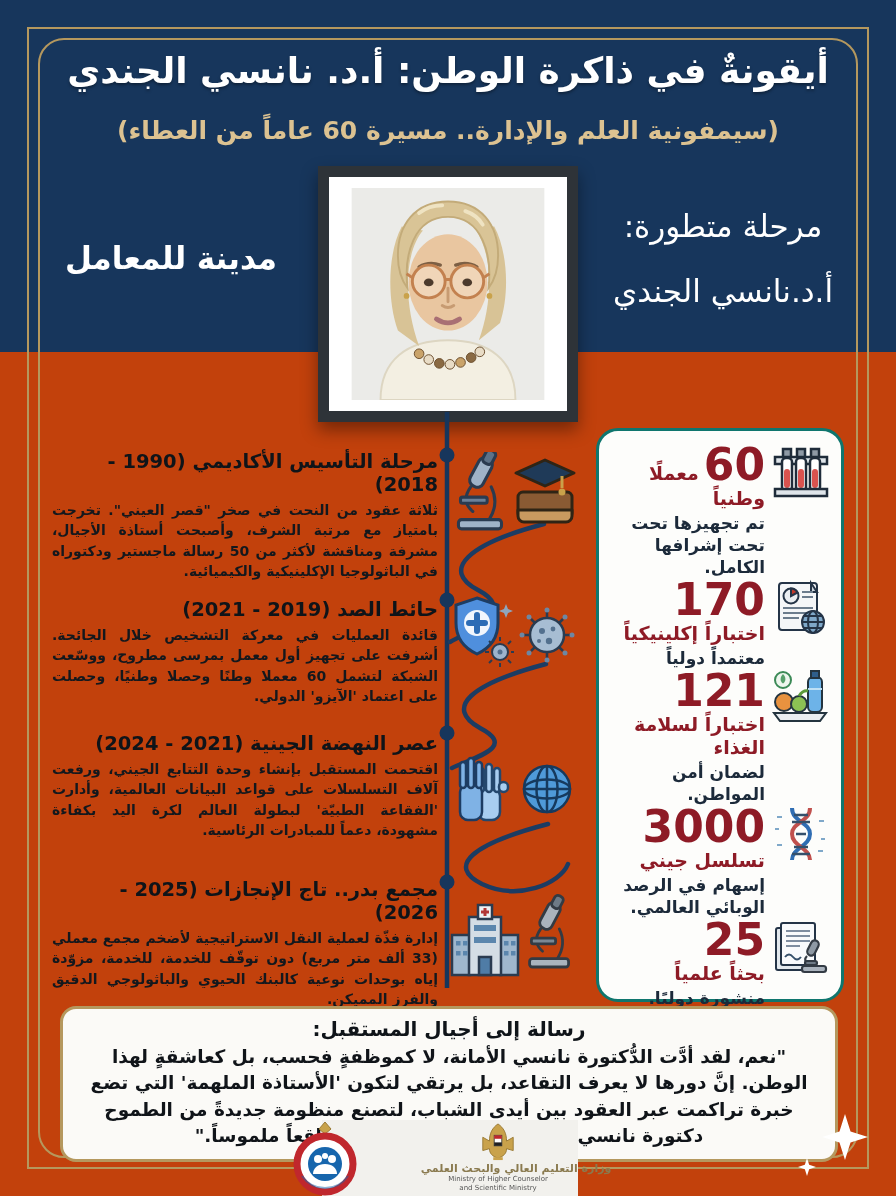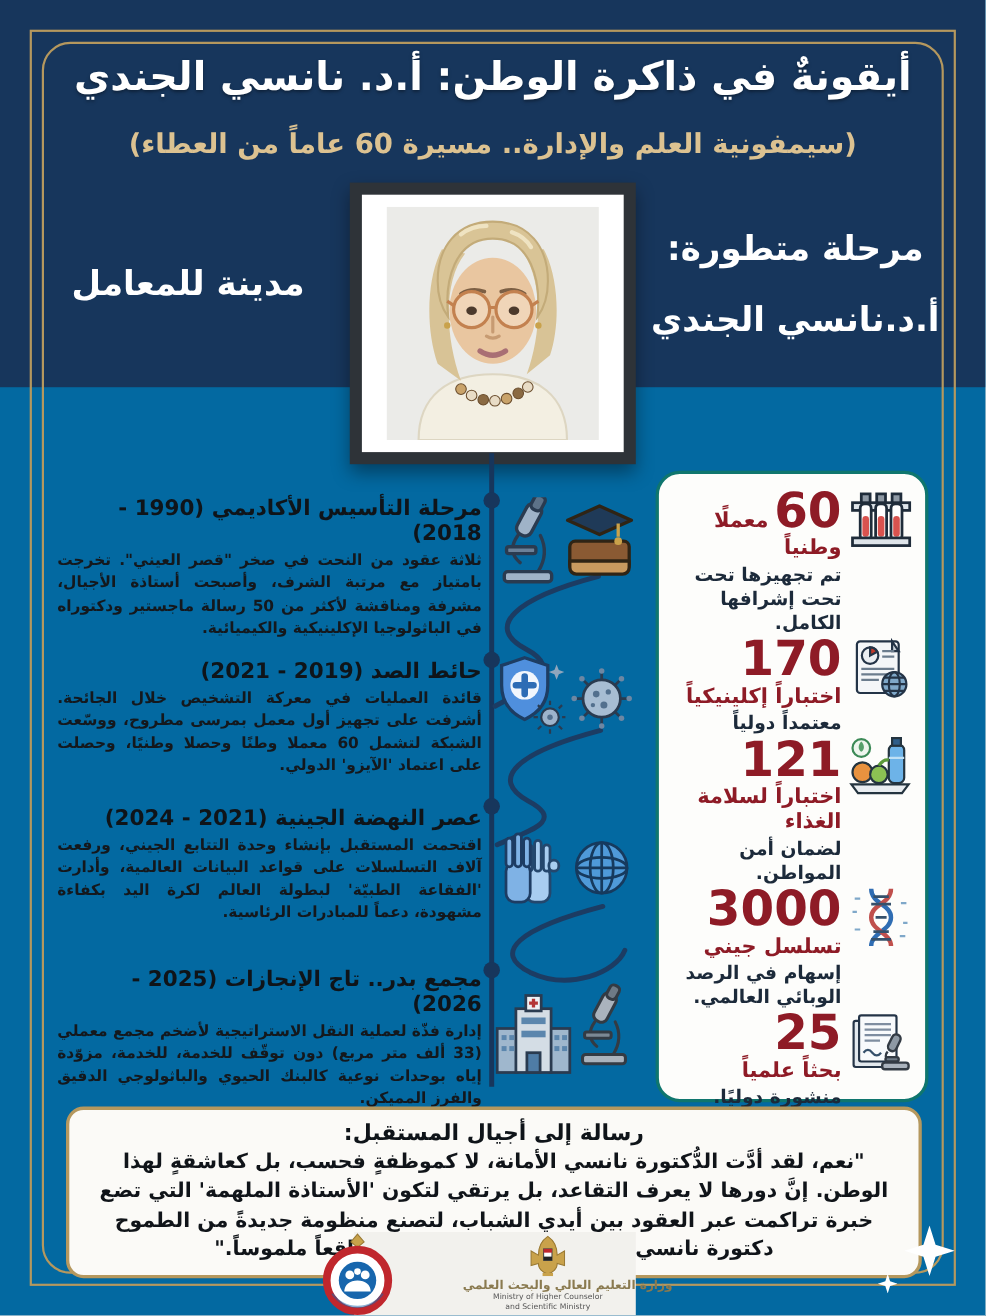--- a/index.html
+++ b/index.html
@@ -1,30 +1,30 @@
 <!DOCTYPE html>
 <html lang="ar"><head>
 <meta charset="utf-8">
 <style>
   html,body{margin:0;padding:0;background:#e9e8e4;font-family:"DejaVu Sans",sans-serif;}
-  .poster{position:relative;width:896px;height:1196px;background:#0369a1;overflow:hidden;margin:0 auto;}
+  .poster{position:relative;width:896px;height:1196px;background:#c2410c;overflow:hidden;margin:0 auto;}
   .navy-band{position:absolute;top:0;left:0;width:896px;height:352px;background:#17365c;}
   .frame-outer{position:absolute;inset:27px;border:2px solid #b5985e;pointer-events:none;z-index:1;}
   .frame-inner{position:absolute;inset:38px;border:2.5px solid #b5985e;border-radius:26px;pointer-events:none;z-index:1;}
   
   .main-title{position:absolute;top:50px;left:0;right:0;text-align:center;color:#ffffff;
     font-size:36px;font-weight:bold;direction:rtl;z-index:2;text-shadow:0 2px 3px rgba(0,0,0,.35);}
   .sub-title{position:absolute;top:116px;left:0;right:0;text-align:center;color:#dcc291;
     font-size:25px;font-weight:bold;direction:rtl;z-index:2;}
   .photo-frame{position:absolute;left:318px;top:166px;width:238px;height:234px;background:#2e3338;
     padding:11px;box-shadow:0 8px 16px rgba(0,0,0,.4);z-index:2;}
   .photo-mat{width:100%;height:100%;background:#ffffff;padding:11px;box-sizing:border-box;}
   .photo-mat svg{display:block;width:100%;height:100%;}
   .cap-right{position:absolute;left:590px;top:194px;width:266px;text-align:center;color:#fff;
-    font-weight:bold;font-size:31px;direction:rtl;line-height:2.1;z-index:2;}
+    font-weight:normal;font-size:31px;direction:rtl;line-height:2.1;z-index:2;}
   .cap-left{position:absolute;left:46px;top:240px;width:250px;text-align:center;color:#fff;
     font-weight:bold;font-size:31px;direction:rtl;z-index:2;}
   
   .tl-svg{position:absolute;inset:0;z-index:2;pointer-events:none;}
   .sec{position:absolute;left:52px;width:386px;direction:rtl;z-index:2;}
   .sec .t{font-size:19.5px;color:#0f1419;font-weight:bold;margin:12px 0 4px;}
   .sec .b{font-size:14px;color:#14181d;font-weight:bold;margin:0;text-align:justify;line-height:1.45;}
   .icon-box{position:absolute;z-index:2;}
   .icon-box svg{display:block;width:100%;height:100%;}
   

